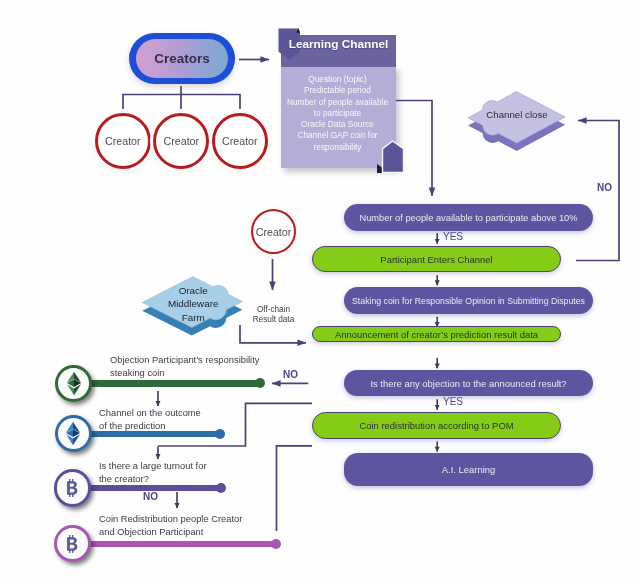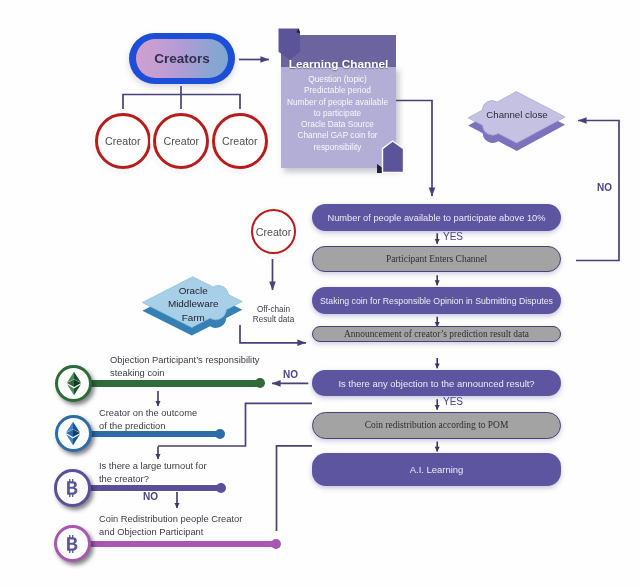--- a/index.html
+++ b/index.html
@@ -17,35 +17,35 @@
   #creators-inner span{font-size:13.5px;font-weight:bold;color:#332e4a;}
 
   .creator-circle{width:56px;height:56px;border-radius:50%;background:#fff;border:3px solid #b91c1c;
      box-sizing:border-box;display:flex;align-items:center;justify-content:center;
      box-shadow:0 0 0 3px #fbfbfb, 0 2px 5px rgba(160,160,170,.32);}
   .creator-circle i{font-style:normal;font-size:10.7px;color:#4d4d55;}
 
   
   #lc-body{left:281px;top:66px;width:115px;height:102px;background:#b2aed6;
      box-shadow:3px 4px 6px rgba(90,90,110,.35);}
-  #lc-head{left:281px;top:48px;width:115px;height:45px;}
+  #lc-head{left:281px;top:28px;width:115px;height:45px;}
   #lc-head span{position:absolute;left:0;right:0;top:8.5px;text-align:center;font-size:11.8px;
      font-weight:bold;color:#fff;text-shadow:0 1px 1px rgba(40,36,70,.45);}
   #lc-text{position:absolute;left:-2px;right:0;top:8px;text-align:center;font-size:8.3px;
      line-height:11.3px;color:rgba(255,255,255,.92);}
 
   
   .bar{position:absolute;left:312px;width:249px;height:27px;border-radius:14px;display:flex;
      align-items:center;justify-content:center;box-sizing:border-box;}
   .bar span{font-size:9.45px;white-space:nowrap;}
   #bar1 span{font-size:9.3px;}
   #bar3 span{font-size:8.75px;}
-  .bar.fill{background:#5d55a0;box-shadow:0 2px 5px rgba(93,85,160,.35);}
+  .bar.fill{background:#5d55a0;box-shadow:0 2px 5px rgba(93,85,160,.35);margin-left:32px;}
   .bar.fill span{color:#eceaf6;}
-  .bar.out{background:#a3a3a3;border:1.6px solid #4a4178;box-shadow:0 2px 5px rgba(93,85,160,.3);font-family:Liberation Serif, serif;}
+  .bar.out{background:#84cc16;border:1.6px solid #4a4178;box-shadow:0 2px 5px rgba(93,85,160,.3);}
   .bar.out span{color:#2f2f35;}
 
   .lbl-no{position:absolute;font-size:10px;font-weight:bold;color:#4c4488;}
   .lbl-yes{position:absolute;font-size:10px;color:#4c4488;}
 
   
   .coin{position:absolute;width:37.2px;height:37.2px;border-radius:50%;background:#fcfcfb;box-sizing:border-box;
       border:3.9px solid #000;
       display:flex;align-items:center;justify-content:center;
       box-shadow:2.5px 3px 4px rgba(25,25,35,.55);z-index:5;}
@@ -222,21 +222,21 @@
         <svg class="ethsvg" width="14" height="29" viewBox="0 0 100 168">
           <path d="M50,0 L0,76 L50,53 Z" fill="#3f84c4"></path>
           <path d="M50,0 L100,76 L50,53 Z" fill="#16538f"></path>
           <path d="M0,80 L50,109 L50,56 Z" fill="#2f6aa8"></path>
           <path d="M100,80 L50,109 L50,56 Z" fill="#0d3e6e"></path>
           <path d="M0,90 L50,168 L50,119 Z" fill="#3f84c4"></path>
           <path d="M100,90 L50,168 L50,119 Z" fill="#16538f"></path>
         </svg>
       </div>
       <div class="lbl" style="left: 99px; top: 406.7px;">
-        <div>Creator on the outcome</div>
+        <div>Channel on the outcome</div>
         <div>of the prediction</div>
       </div>
       <div class="crow" style="left: 86.9px; top: 484.7px; width: 133.8px; background: rgb(91, 79, 156);"></div>
       <div class="cdot" style="left: 215.5px; top: 482.8px; background: rgb(91, 79, 156);"></div>
       <div class="coin" style="left: 54.3px; top: 469.4px; border-color: rgb(91, 79, 156);">
         <svg class="btcsvg" width="13" height="18" viewBox="0 0 26 36">
           <g fill="#5b5794">
             <rect x="6.2" y="0" width="2.6" height="6.5"></rect>
             <rect x="12.1" y="0" width="2.6" height="6.5"></rect>
             <rect x="6.2" y="29.5" width="2.6" height="6.5"></rect>

